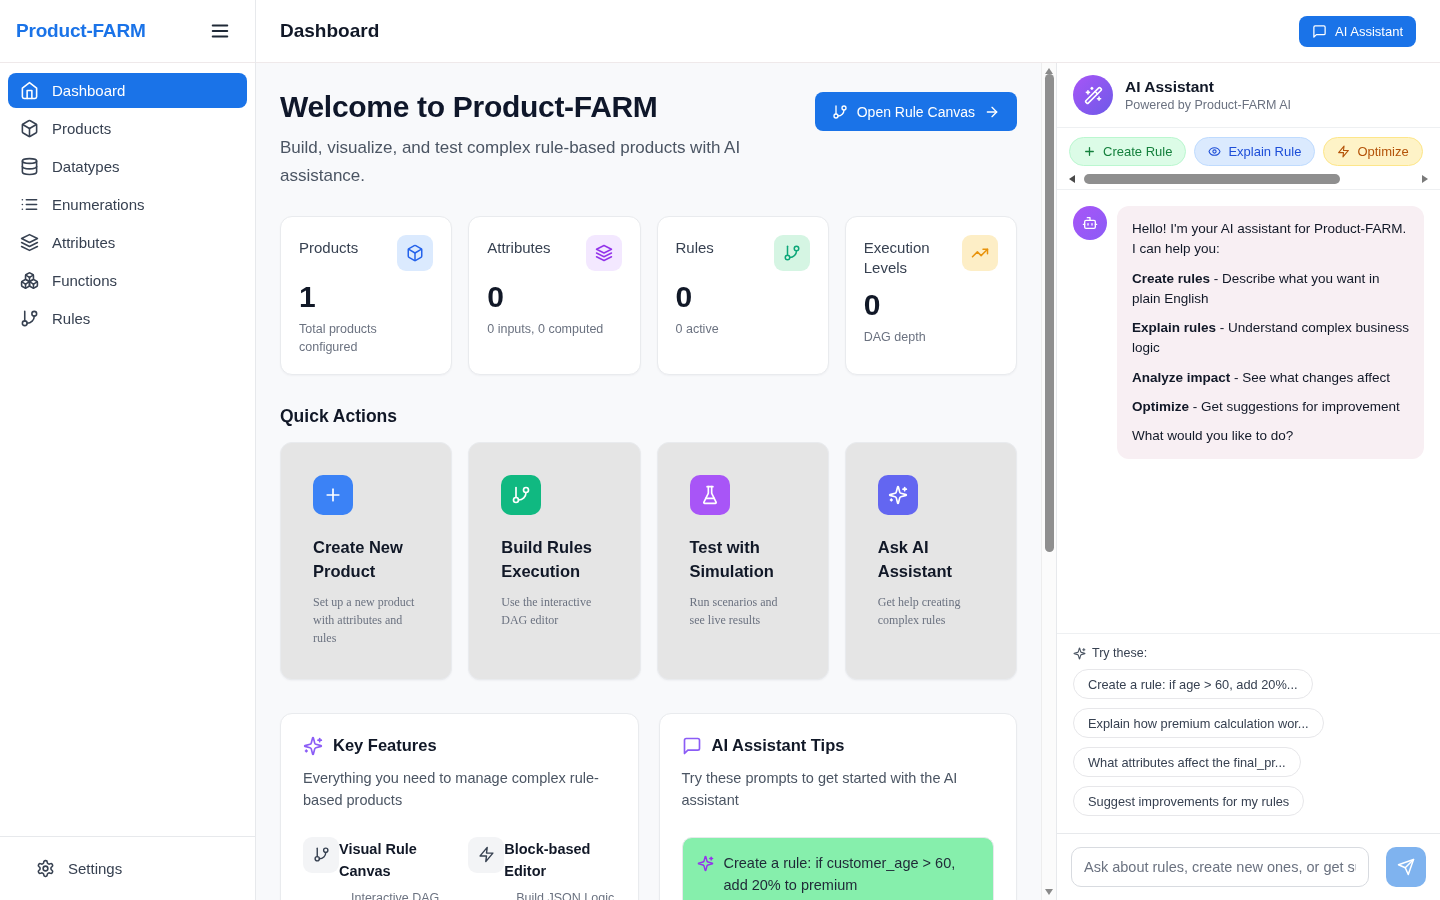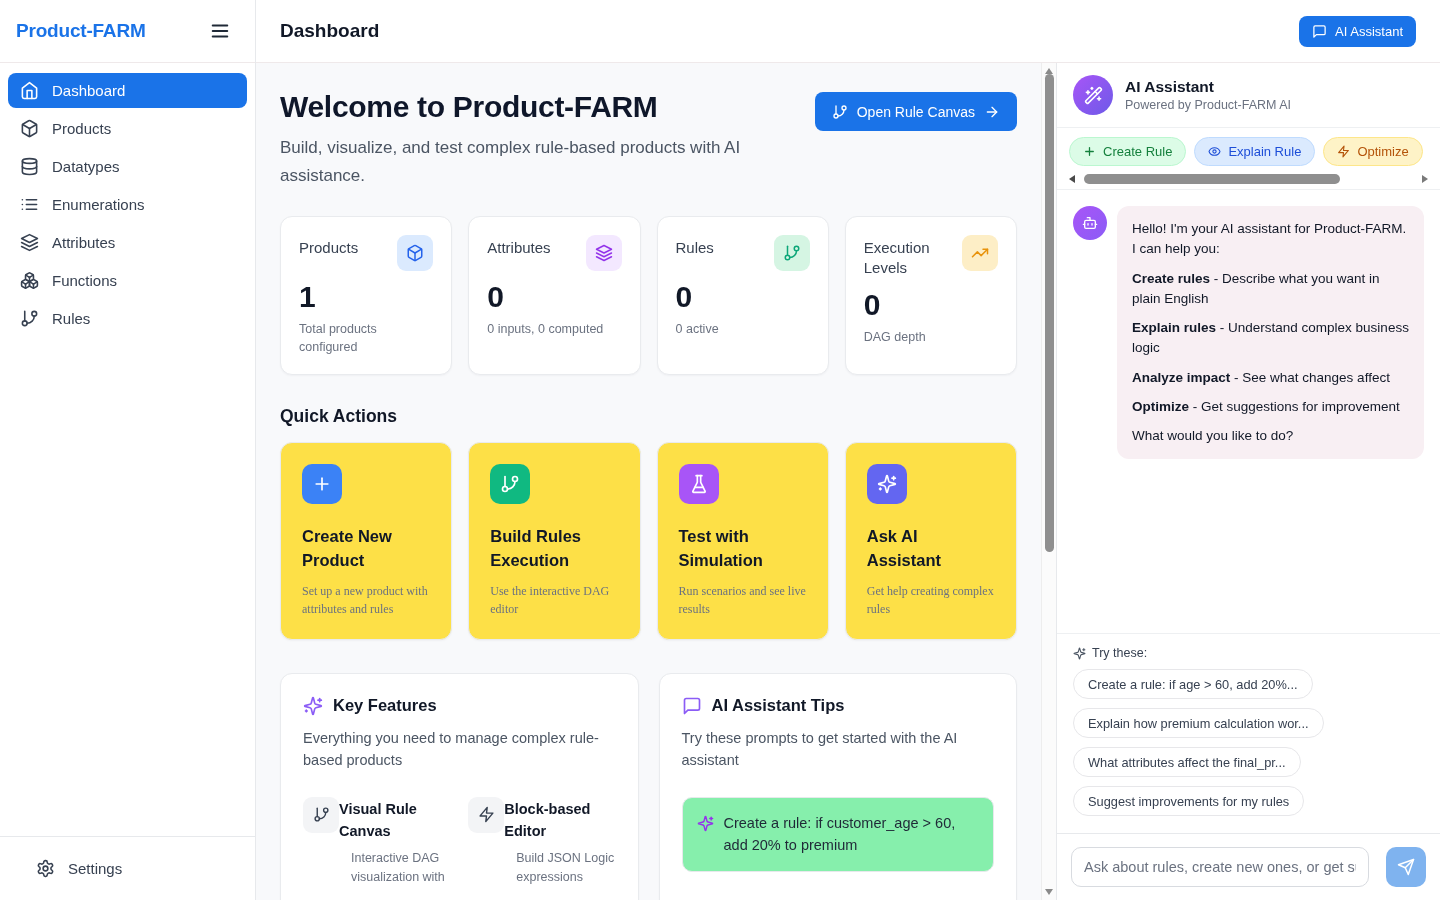--- a/index.html
+++ b/index.html
@@ -54,21 +54,21 @@
   .ic-blue   { background:#dbeafe; color:#2563eb; }
   .ic-purple { background:#f3e8ff; color:#9333ea; }
   .ic-green  { background:#d5f5e3; color:#0ca678; }
   .ic-amber  { background:#fdeec6; color:#e8930c; }
   .stat-value { font-size:30px; font-weight:800; color:#111827; margin-top:11px; line-height:1; }
   .stat-sub { font-size:12.5px; color:#6b7280; margin-top:9px; line-height:1.4; }
 
   .section-h { font-size:17.5px; font-weight:bold; color:#111827; margin:31px 0 15px; }
 
   .actions { display:grid; grid-template-columns:repeat(4,1fr); gap:16px; }
-  .action-card { background:#fde047; border:1px solid #e9ebee; border-radius:12px; padding:21px; cursor:pointer; box-shadow:0 1px 2px rgba(16,24,40,.04); }
+  .action-card { background:#e5e5e5; border:1px solid #e9ebee; border-radius:12px; padding:32px; cursor:pointer; box-shadow:0 1px 2px rgba(16,24,40,.04); }
   .action-icon { width:40px; height:40px; border-radius:10px; display:flex; align-items:center; justify-content:center; color:#fff; }
   .action-icon svg { width:20px; height:20px; }
   .aq-blue { background:#3b82f6; } .aq-green { background:#10b981; }
   .aq-purple { background:#a855f7; } .aq-indigo { background:#6366f1; }
   .action-title { font-size:16.5px; font-weight:bold; color:#111827; margin-top:21px; line-height:1.45; }
   .action-desc { font-size:12px; color:#6b7280; margin-top:9px; line-height:1.5;font-family:Liberation Serif, serif; }
 
   .bottom { display:grid; grid-template-columns:1fr 1fr; gap:20px; margin-top:33px; }
   .info-card { background:#fff; border:1px solid #e9ebee; border-radius:12px; padding:22px; height:270px; box-shadow:0 1px 2px rgba(16,24,40,.04); }
   .info-head { display:flex; align-items:center; gap:10px; font-size:16.5px; font-weight:bold; color:#111827; }

